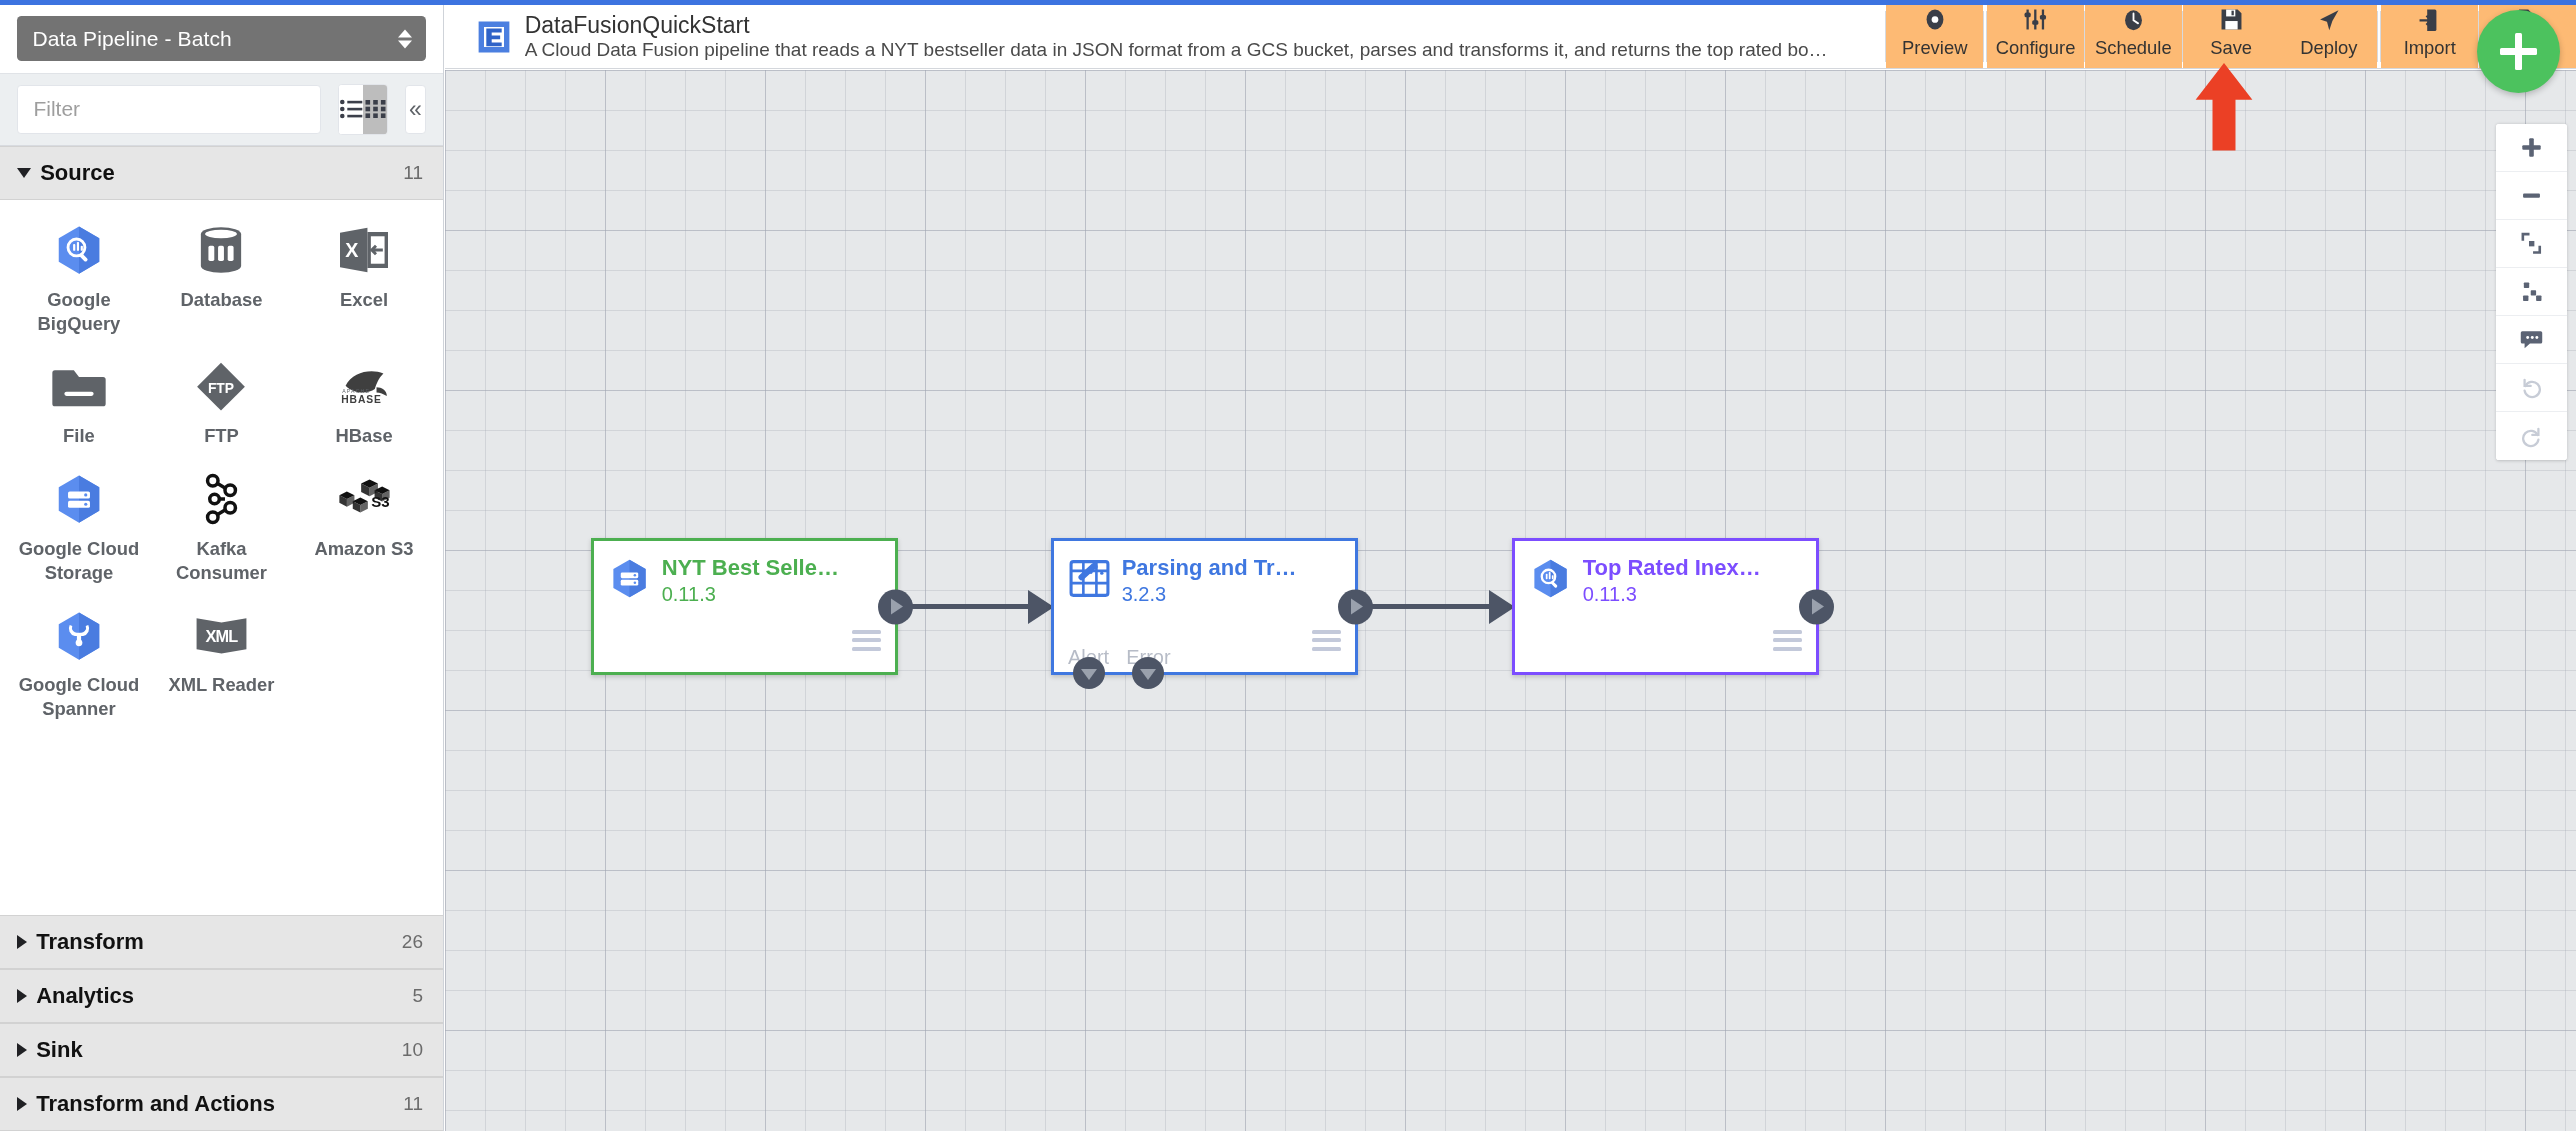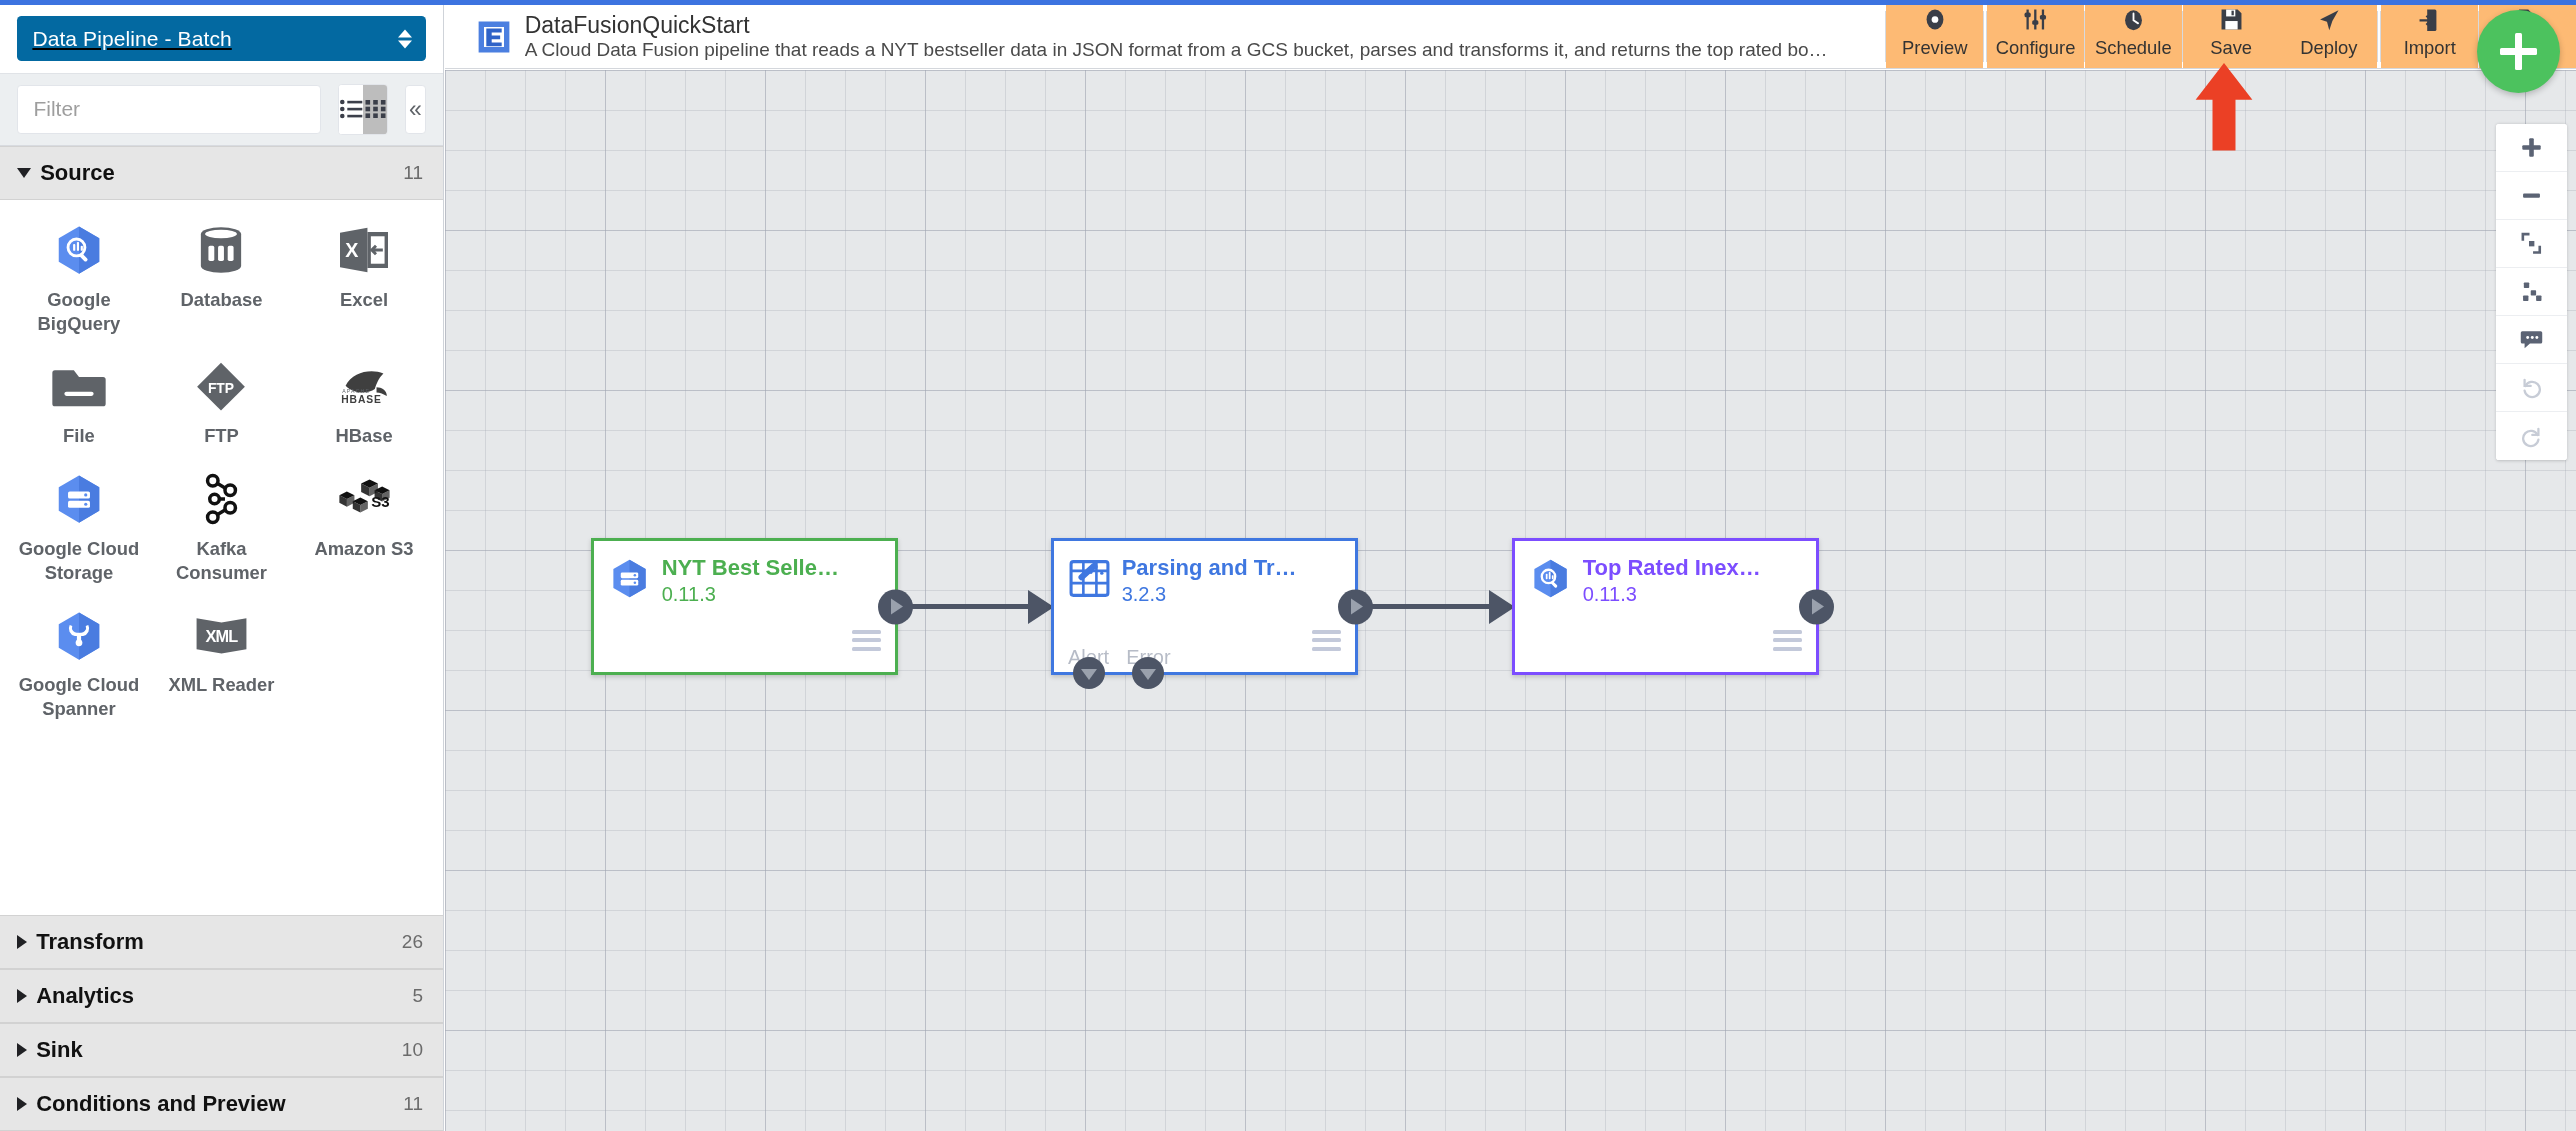--- a/index.html
+++ b/index.html
@@ -26,26 +26,25 @@
     border-right: 1.5px solid #cfd3d9;
     display: flex; flex-direction: column;
   }
   .artifact-select-wrap {
     padding: 10.7px 17px 12.3px 17px;
     background: #fff;
   }
   .artifact-select {
     position: relative;
     height: 45px;
-    background: #0369a1;
+    background: #737373;
     border-radius: 4.6px;
     display: flex; align-items: center;
     padding: 0 15.4px;
     cursor: pointer;
-    text-decoration: underline;
   }
   .artifact-select-label {
     color: #fff; font-size: 21px; font-weight: 400;
     letter-spacing: 0.1px;
   }
   .artifact-select-caret {
     position: absolute; right: 14px; top: 50%;
     transform: translateY(-50%);
     display: flex; flex-direction: column; gap: 3.1px;
     align-items: center;
@@ -565,21 +564,21 @@
         <span class="group-title">Analytics</span>
         <span class="group-count">5</span>
       </div>
       <div class="group-header">
         <span class="group-arrow closed"></span>
         <span class="group-title">Sink</span>
         <span class="group-count">10</span>
       </div>
       <div class="group-header">
         <span class="group-arrow closed"></span>
-        <span class="group-title">Conditions and Preview</span>
+        <span class="group-title">Transform and Actions</span>
         <span class="group-count">11</span>
       </div>
     </div>
 
   </aside>
 
   <header class="header">
     <div class="pipeline-meta">
       <span class="pipeline-logo">
         <svg width="40" height="40" viewBox="0 0 52 52">

